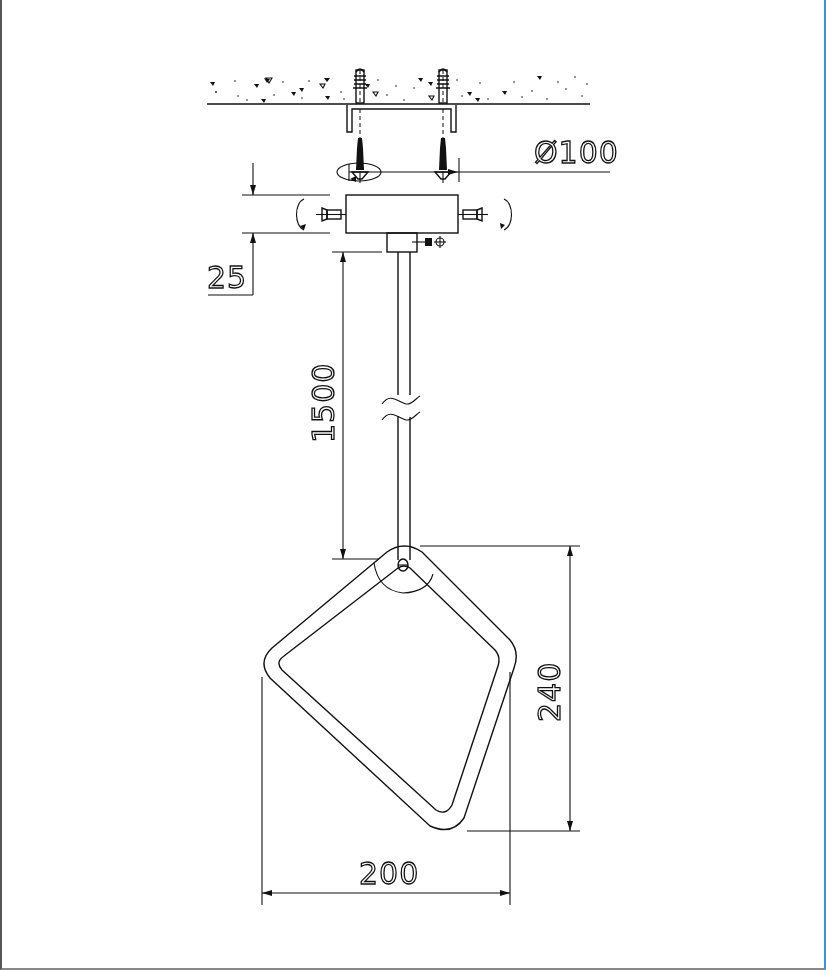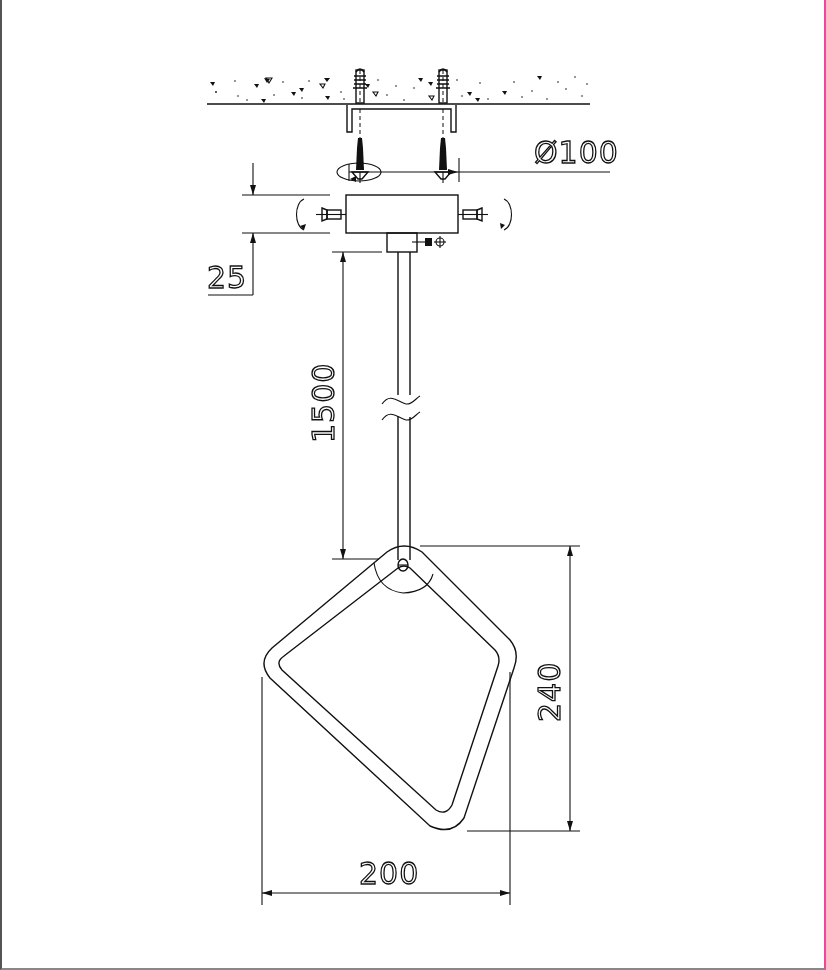--- a/index.html
+++ b/index.html
@@ -1,21 +1,21 @@
 <!DOCTYPE html>
 <html><head>
 <meta charset="utf-8">
 <style>
   html, body { margin: 0; padding: 0; background: #ffffff; }
   body { width: 826px; height: 970px; overflow: hidden; position: relative; }
   #frame {
     position: absolute; left: 0; top: 0; width: 826px; height: 970px;
     box-sizing: border-box;
     border-left: 2px solid #555555;
-    border-right: 2px solid #ec4899;
+    border-right: 2px solid #0ea5e9;
     border-bottom: 2px solid #888888;
     background: #ffffff;
   }
   svg { position: absolute; left: 0; top: 0; }
   .ln { stroke: #111; stroke-width: 1.4; fill: none; }
   .thin { stroke: #111; stroke-width: 1.1; fill: none; }
   .dash { stroke: #111; stroke-width: 1; fill: none; stroke-dasharray: 4 3; }
   .dimtxt {
     font-family: "DejaVu Sans", sans-serif;
     font-size: 30px; font-weight: normal;

